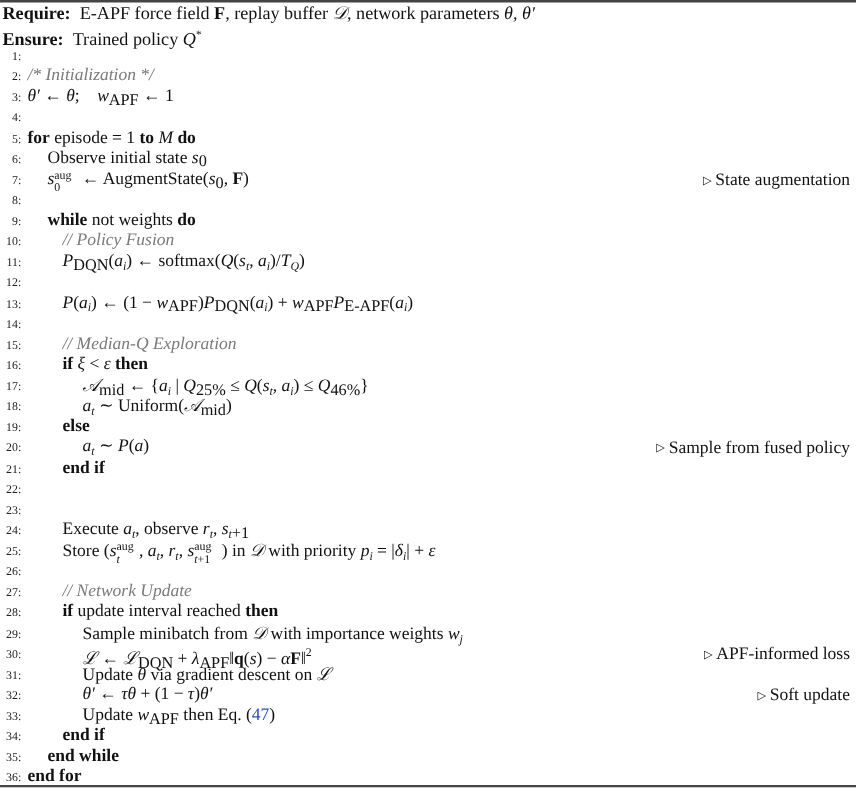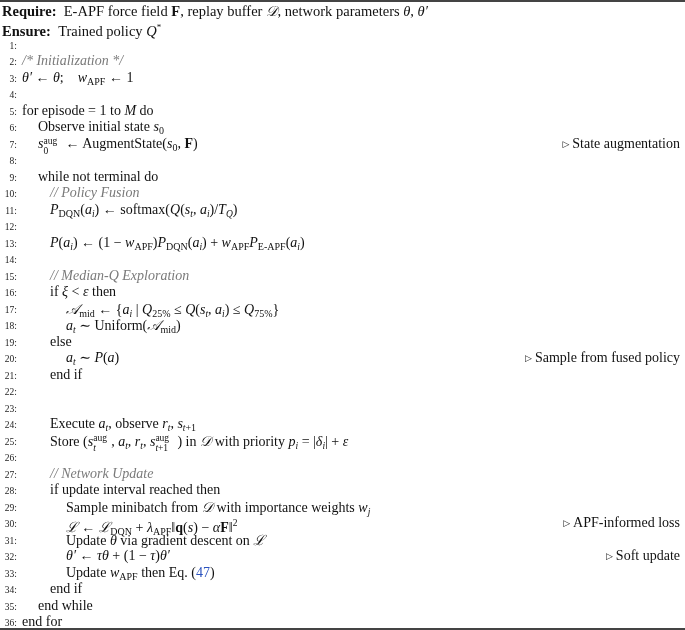--- a/index.html
+++ b/index.html
@@ -6,23 +6,23 @@
   body { width: 685px; height: 630px; overflow: hidden; position: relative;
          font-family: "Liberation Serif", "DejaVu Serif", serif; color: #111; }
   .rule-top { position: absolute; left: 0; top: 0; width: 685px; height: 2px; background: #444; }
   .rule-bottom { position: absolute; left: 0; top: 628px; width: 685px; height: 2px; background: #444; }
   .hdr { position: absolute; left: 2px; font-size: 14.5px; line-height: 16px; white-space: nowrap; }
   .hdr b { font-weight: bold; }
   .line { position: absolute; left: 0; width: 683px; height: 16px; font-size: 14px; line-height: 16px; white-space: nowrap; }
   .ln { position: absolute; left: 0; width: 17px; text-align: right; font-size: 9.5px; top: 1px; color: #222; }
   .code { position: absolute; top: 0; }
   .cmt { color: #7a7a7a; font-style: italic; }
-  .kw { font-weight: normal; }
+  .kw { font-weight: bold; }
   .m { font-style: italic; }
-  .sub { font-size: 10px; vertical-align: -3px; font-style: normal; }
+  .sub { font-size: 13px; vertical-align: -3px; font-style: normal; }
   .subi { font-size: 9.5px; vertical-align: -3px; font-style: italic; }
   .sup { font-size: 9.5px; vertical-align: 6px; }
   .supsub { display: inline-block; position: relative; width: 22px; height: 16px; vertical-align: top; }
   .supsub .a { position: absolute; left: 0; top: -3px; font-size: 9.5px; }
   .supsub .b { position: absolute; left: 0; top: 7px; font-size: 9.5px; font-style: italic; }
   .bf { font-weight: bold; font-style: normal; }
   .scr { font-family: "DejaVu Serif", serif; font-style: italic; }
   .annot { position: absolute; right: 3px; top: 0; font-size: 14px; text-align: center; }
   .tri { font-size: 9px; vertical-align: 1px; margin-right: 3px; }
   .ref { color: #2a52be; }
@@ -74,21 +74,21 @@
   <span class="code" style="left:38px"><span class="m">s</span><span class="supsub"><span class="a">aug</span><span class="b" style="font-style:normal">0</span></span>← <span>AugmentState</span>(<span class="m">s</span><span class="sub">0</span>, <span class="bf">F</span>)</span>
   <span class="annot"><span class="tri">▷</span><span>State augmentation</span></span>
 </div>
 
 <div class="line" style="top:152px">
   <span class="ln">8:</span>
 </div>
 
 <div class="line" style="top:169px">
   <span class="ln">9:</span>
-  <span class="code" style="left:38px"><span class="kw">while</span> <span>not terminal</span> <span class="kw">do</span></span>
+  <span class="code" style="left:38px"><span class="kw">while</span> <span>not weights</span> <span class="kw">do</span></span>
 </div>
 
 <div class="line" style="top:185px">
   <span class="ln">10:</span>
   <span class="code cmt" style="left:50px">// Policy Fusion</span>
 </div>
 
 <div class="line" style="top:202px">
   <span class="ln">11:</span>
   <span class="code" style="left:50px"><span class="m">P</span><span class="sub">DQN</span>(<span class="m">a</span><span class="subi">i</span>) ← <span>softmax</span>(<span class="m">Q</span>(<span class="m">s</span><span class="subi">t</span>, <span class="m">a</span><span class="subi">i</span>)/<span class="m">T</span><span class="subi">Q</span>)</span>
@@ -112,21 +112,21 @@
   <span class="code cmt" style="left:50px">// Median-Q Exploration</span>
 </div>
 
 <div class="line" style="top:284px">
   <span class="ln">16:</span>
   <span class="code" style="left:50px"><span class="kw">if</span> <span class="m">ξ</span> &lt; <span class="m">ε</span> <span class="kw">then</span></span>
 </div>
 
 <div class="line" style="top:301px">
   <span class="ln">17:</span>
-  <span class="code" style="left:66px"><span class="scr">𝒜</span><span class="sub">mid</span> ← {<span class="m">a</span><span class="subi">i</span> | <span class="m">Q</span><span class="sub">25%</span> ≤ <span class="m">Q</span>(<span class="m">s</span><span class="subi">t</span>, <span class="m">a</span><span class="subi">i</span>) ≤ <span class="m">Q</span><span class="sub">75%</span>}</span>
+  <span class="code" style="left:66px"><span class="scr">𝒜</span><span class="sub">mid</span> ← {<span class="m">a</span><span class="subi">i</span> | <span class="m">Q</span><span class="sub">25%</span> ≤ <span class="m">Q</span>(<span class="m">s</span><span class="subi">t</span>, <span class="m">a</span><span class="subi">i</span>) ≤ <span class="m">Q</span><span class="sub">46%</span>}</span>
 </div>
 
 <div class="line" style="top:317px">
   <span class="ln">18:</span>
   <span class="code" style="left:66px"><span class="m">a</span><span class="subi">t</span> ∼ <span>Uniform</span>(<span class="scr">𝒜</span><span class="sub">mid</span>)</span>
 </div>
 
 <div class="line" style="top:334px">
   <span class="ln">19:</span>
   <span class="code kw" style="left:50px">else</span>

